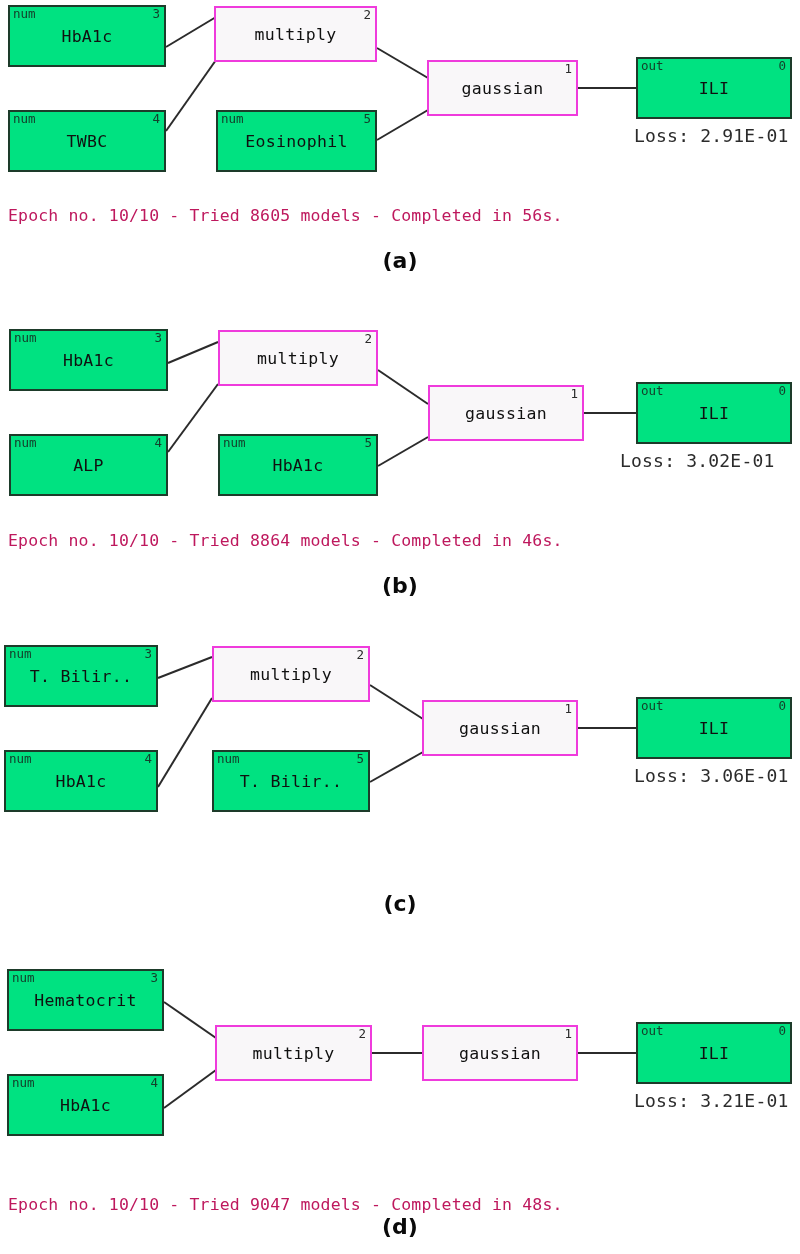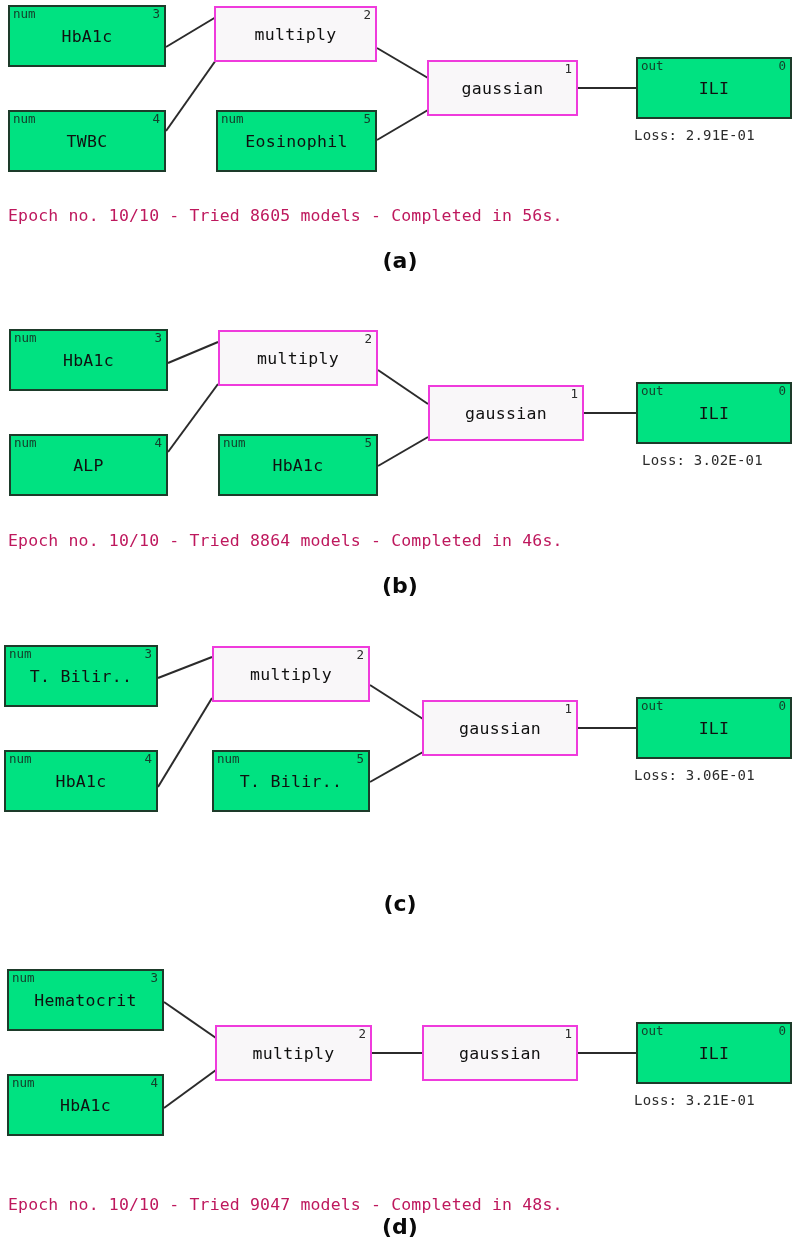--- a/index.html
+++ b/index.html
@@ -86,21 +86,21 @@
     letter-spacing: 0.3px;
     color: #101010;
     white-space: nowrap;
   }
   .node.op .title {
     transform: translateY(-50%);
   }
 
   .loss {
     position: absolute;
-    font-size: 14px;
+    font-size: 18px;
     line-height: 19px;
     letter-spacing: 0.2px;
     color: #2b2b2b;
     white-space: nowrap;
   }
 
   .epoch {
     position: absolute;
     left: 8px;
     font-size: 16.5px;
@@ -221,21 +221,21 @@
         <span class="corner-tr">1</span>
         <span class="title">gaussian</span>
       </div>
 
       <div class="node" style="left:636px; top:62px; width:156px; height:62px;">
         <span class="corner-tl">out</span>
         <span class="corner-tr">0</span>
         <span class="title">ILI</span>
       </div>
 
-      <div class="loss" style="left:642px; top:131px;">Loss: 3.02E-01</div>
+      <div class="loss" style="left:620px; top:131px;">Loss: 3.02E-01</div>
     </div>
 
     <div class="epoch" style="top:211px;">Epoch no. 10/10 - Tried 8864 models - Completed in 46s.</div>
     <div class="subcaption" style="top:253px;">(b)</div>
   </div>
 
   <div class="panel" style="top:640px; height:305px;">
     <div class="graph" style="height:190px;">
 
       <svg class="edges" viewBox="0 0 800 190" preserveAspectRatio="none">

